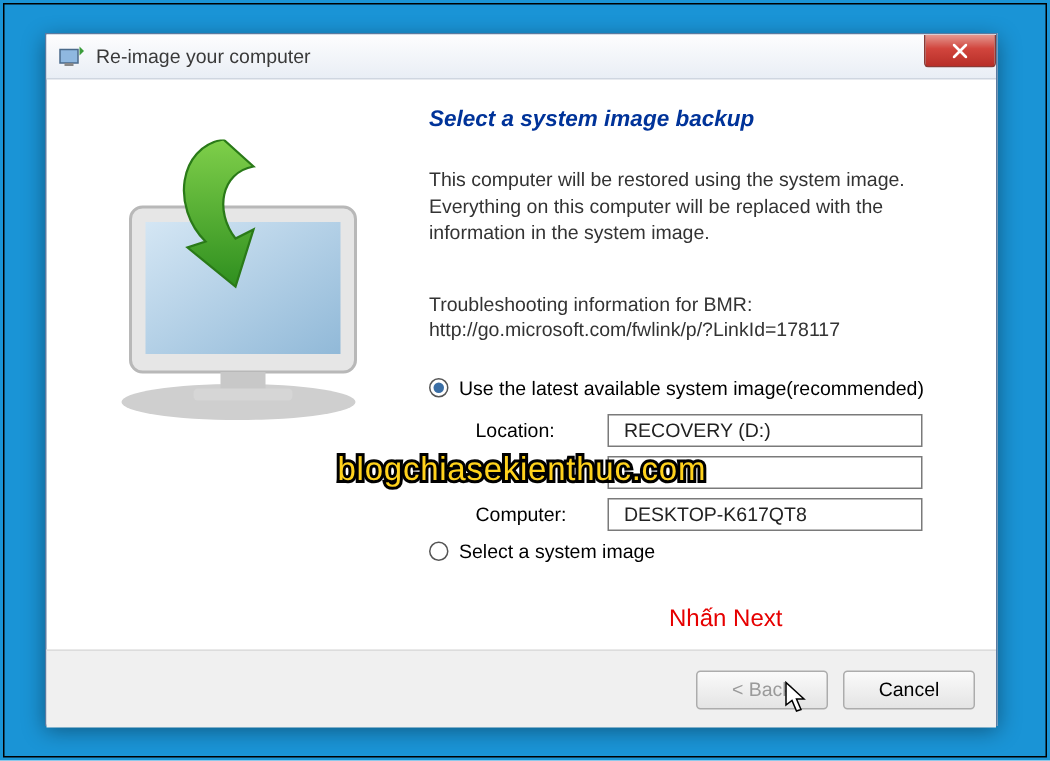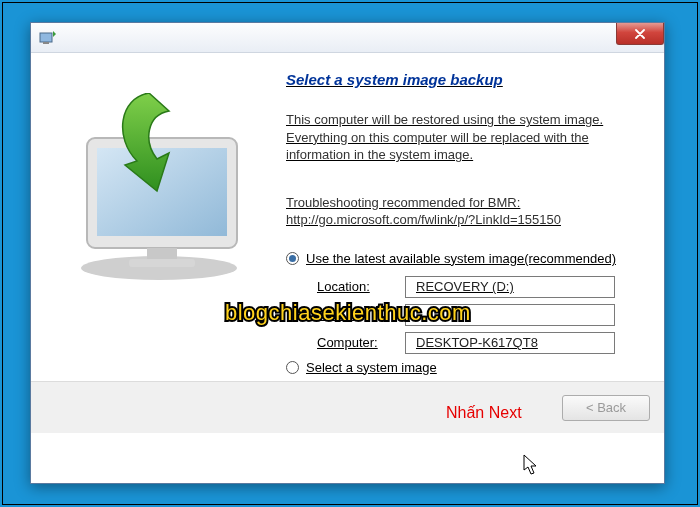--- a/index.html
+++ b/index.html
@@ -51,22 +51,21 @@
     border: 1px solid #8a3a35;
     border-top: none;
     border-bottom-left-radius: 3px;
     border-bottom-right-radius: 3px;
     display: flex; align-items: center; justify-content: center;
     cursor: pointer;
   }
   .close-btn svg { width: 10px; height: 10px; }
   .body {
     display: flex;
-    height: 328px;
-    text-decoration: underline;
+    height: 380px;
   }
   .left-pane {
     width: 255px;
     padding: 20px 10px;
     display: flex; justify-content: center; align-items: flex-start;
   }
   .monitor-illus {
     width: 200px; height: 190px;
     position: relative;
     margin-top: 20px;
@@ -202,20 +201,21 @@
 <div class="dialog">
 
   <div class="titlebar">
     <span class="icon">
       <svg viewBox="0 0 18 18">
         <rect x="1" y="4" width="12" height="9" fill="#8fb8e0" stroke="#4a6a8a" stroke-width="1"></rect>
         <rect x="4" y="13" width="6" height="2" fill="#888"></rect>
         <path d="M14 2 L17 5 L14 8 Z" fill="#3a9c3a"></path>
       </svg>
     </span>
+    <span class="title-text">Re-image your computer</span>
     <div class="close-btn">
       <svg viewBox="0 0 10 10">
         <path d="M1 1 L9 9 M9 1 L1 9" stroke="#fff" stroke-width="1.8" stroke-linecap="round"></path>
       </svg>
     </div>
   </div>
 
   <div class="body">
     <div class="left-pane">
       <div class="monitor-illus">
@@ -237,22 +237,22 @@
           <rect x="70" y="166" width="66" height="8" rx="3" fill="#d6d6d6"></rect>
           <path d="M90 0 C60 5 55 45 78 68 L66 72 L98 98 L110 60 L98 66 C84 48 88 22 110 18 Z" fill="url(#arr)" stroke="#2a7a18" stroke-width="1.5"></path>
         </svg>
       </div>
     </div>
 
     <div class="right-pane">
       <div class="heading">Select a system image backup</div>
       <div class="desc">This computer will be restored using the system image. Everything on this computer will be replaced with the information in the system image.</div>
       <div class="trouble">
-        <div>Troubleshooting recommended for BMR:</div>
-        <div>http://go.microsoft.com/fwlink/p/?LinkId=155150</div>
+        <div>Troubleshooting information for BMR:</div>
+        <div>http://go.microsoft.com/fwlink/p/?LinkId=178117</div>
       </div>
 
       <div class="options">
         <div class="radio-row">
           <span class="radio checked"></span>
           <span>Use the latest available system image(recommended)</span>
         </div>
 
         <div class="field-grid">
           <div class="field-row">
@@ -272,20 +272,21 @@
         <div class="radio-row" style="margin-top:4px">
           <span class="radio"></span>
           <span>Select a system image</span>
         </div>
       </div>
     </div>
   </div>
 
   <div class="footer">
     <button class="btn" disabled="">&lt; Back</button>
+    <button class="btn">Cancel</button>
   </div>
 
 </div>
 
 <div class="watermark">
   <span class="stroke">blogchiasekienthuc.com</span>
   <span class="fill">blogchiasekienthuc.com</span>
 </div>
 
 <div class="annotation">Nhấn Next</div>

